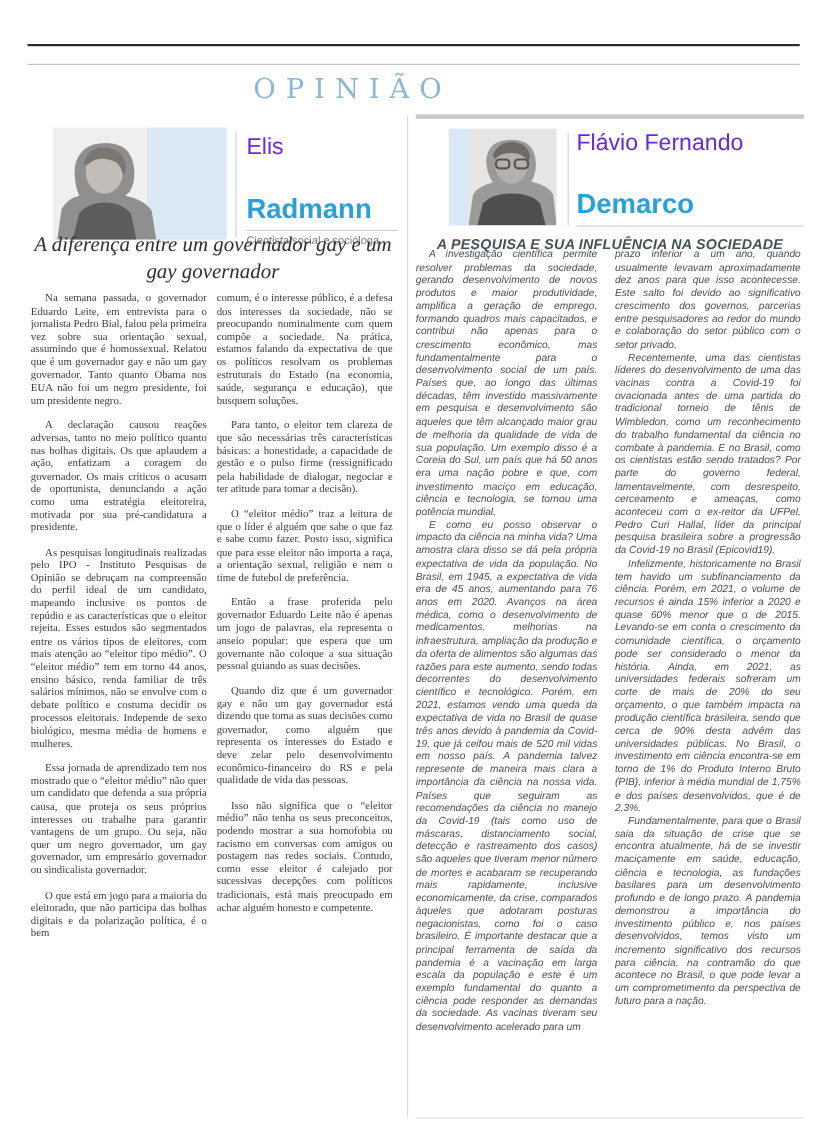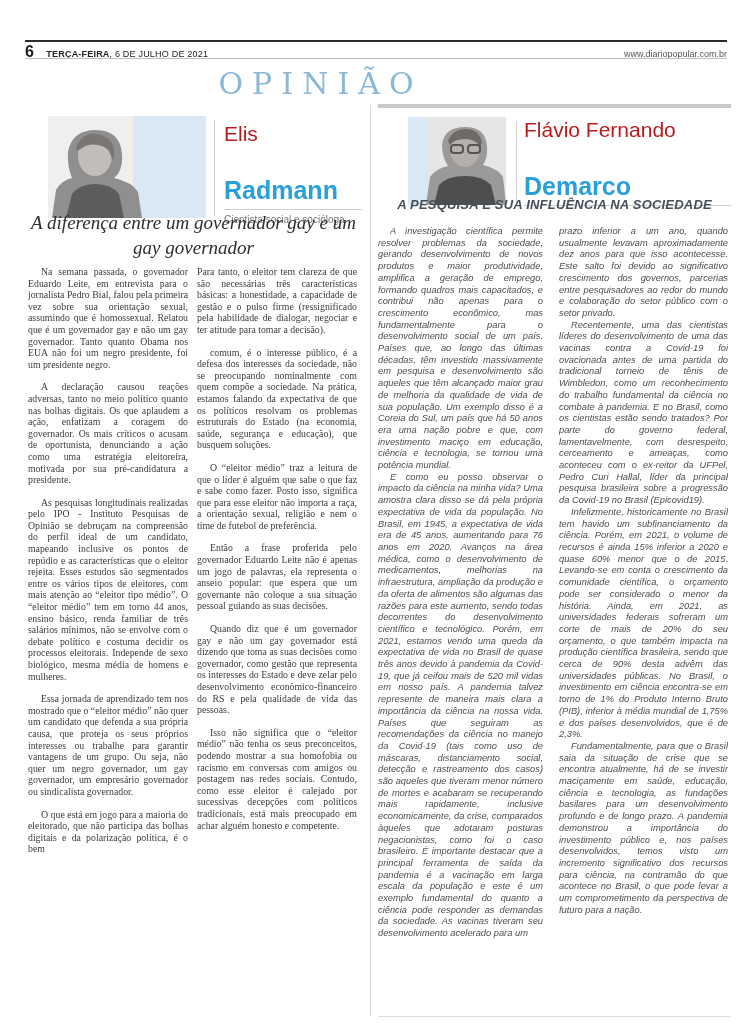--- a/index.html
+++ b/index.html
@@ -12,53 +12,53 @@
   .folio{position:absolute;left:25px;top:43px;width:702px;display:flex;justify-content:space-between;align-items:baseline;}
   .pageno{font-size:16px;font-weight:bold;color:#1c1c1c;margin-right:8px;}
   .date{font-size:9px;color:#222;letter-spacing:.2px;}
   .date b{font-weight:bold;}
   .site{font-size:9px;color:#555;}
   .foliorule{position:absolute;left:25px;top:58px;width:702px;height:1px;background:#bdbdbd;}
   
   .section{
     position:absolute;left:0;top:66px;width:632px;margin:0;text-align:center;
     font-family:"DejaVu Serif","Liberation Serif",serif;font-weight:normal;
-    font-size:30px;letter-spacing:9px;color:#8cb8d8;text-indent:9px;
+    font-size:25px;letter-spacing:9px;color:#8cb8d8;text-indent:9px;
   }
   
   .vdivider{position:absolute;left:370px;top:105px;width:1px;height:911px;background:#d9d9d9;}
   .art{position:absolute;top:104px;}
   .art-left{left:25px;width:337px;}
   .art-right{left:378px;width:353px;}
   .topbar{position:absolute;left:0;top:0;width:353px;height:4px;background:#c9c9c9;}
   
   .photo{position:absolute;overflow:hidden;}
   .photo-left{left:23px;top:12px;width:158px;height:102px;background:linear-gradient(to right,#f0efed 0 54%,#d9e8f4 54% 100%);}
   .photo-right{left:30px;top:13px;width:98px;height:88px;background:linear-gradient(to right,#d9e8f4 0 20%,#e7e6e4 20% 100%);}
   .photo svg{position:absolute;bottom:0;}
   .photo-left svg{left:0;}
   .photo-right svg{right:0;}
   .vsep{position:absolute;width:1px;background:#cfcfcf;}
   .vsep-left{left:189px;top:16px;height:96px;}
   .vsep-right{left:138px;top:17px;height:84px;}
   .namecard{position:absolute;}
   .namecard-left{left:199px;top:18px;width:138px;}
   .namecard-right{left:146px;top:14px;width:207px;}
-  .fname{font-size:21px;font-weight:normal;color:#b91c1c;line-height:23px;}
+  .fname{font-size:21px;font-weight:normal;color:#6d28d9;line-height:23px;}
   .lname{font-size:25px;font-weight:bold;color:#2aa0d8;line-height:27px;margin-top:32px;}
   .namerule{height:1px;background:#cfcfcf;margin:5px 0 4px;}
   .role{font-size:10px;color:#767676;}
   
   .headline-left{
     position:absolute;left:0;top:106px;width:337px;margin:0;text-align:center;
     font-family:"Liberation Serif",serif;font-style:italic;font-weight:normal;
     font-size:19px;line-height:25px;color:#2e2e2e;
   }
   .headline-right{
-    position:absolute;left:0;top:93px;width:353px;margin:0;text-align:center;
+    position:absolute;left:0;top:110px;width:353px;margin:0;text-align:center;
     font-style:italic;font-weight:bold;font-size:13px;letter-spacing:.2px;color:#454f59;
   }
   
   .body{position:absolute;display:flex;}
   .body-left{left:3px;top:162px;gap:9px;}
   .body-left .col{width:160px;height:746px;overflow:hidden;
     font-family:"Liberation Serif",serif;font-size:9.8px;line-height:11.6px;
     text-align:justify;color:#3a3a3a;}
   .body-left .col p{margin:0 0 11px;text-indent:13px;}
   .body-right{left:0;top:122px;gap:16px;}
@@ -71,27 +71,20 @@
   .col-cont p:first-child{text-indent:0;}
   .botrule{position:absolute;left:0;top:912px;width:353px;height:1px;background:#dcdcdc;}
 </style>
 </head>
 <body>
 
 <div class="page">
 
   <div class="toprule"></div>
 
-  <header class="folio">
-    <div>
-      <span class="pageno">6</span>
-      <span class="date"><b>TERÇA-FEIRA</b><span>, 6 DE JULHO DE 2021</span></span>
-    </div>
-    <div class="site">www.diariopopular.com.br</div>
-  </header>
 
   <div class="foliorule"></div>
 
   <h1 class="section">OPINIÃO</h1>
 
   <div class="vdivider"></div>
 
   <section class="art art-left">
 
     <div class="photo photo-left">
@@ -114,25 +107,25 @@
 
     <div class="body body-left">
       <div class="col">
           <p>Na semana passada, o governador Eduardo Leite, em entrevista para o jornalista Pedro Bial, falou pela primeira vez sobre sua orientação sexual, assumindo que é homossexual. Relatou que é um governador gay e não um gay governador. Tanto quanto Obama nos EUA não foi um negro presidente, foi um presidente negro.</p>
           <p>A declaração causou reações adversas, tanto no meio político quanto nas bolhas digitais. Os que aplaudem a ação, enfatizam a coragem do governador. Os mais críticos o acusam de oportunista, denunciando a ação como uma estratégia eleitoreira, motivada por sua pré-candidatura a presidente.</p>
           <p>As pesquisas longitudinais realizadas pelo IPO - Instituto Pesquisas de Opinião se debruçam na compreensão do perfil ideal de um candidato, mapeando inclusive os pontos de repúdio e as características que o eleitor rejeita. Esses estudos são segmentados entre os vários tipos de eleitores, com mais atenção ao “eleitor tipo médio”. O “eleitor médio” tem em torno 44 anos, ensino básico, renda familiar de três salários mínimos, não se envolve com o debate político e costuma decidir os processos eleitorais. Independe de sexo biológico, mesma média de homens e mulheres.</p>
           <p>Essa jornada de aprendizado tem nos mostrado que o “eleitor médio” não quer um candidato que defenda a sua própria causa, que proteja os seus próprios interesses ou trabalhe para garantir vantagens de um grupo. Ou seja, não quer um negro governador, um gay governador, um empresário governador ou sindicalista governador.</p>
           <p>O que está em jogo para a maioria do eleitorado, que não participa das bolhas digitais e da polarização política, é o bem</p>
         </div>
       <div class="col col-cont">
+          <p>comum, é o interesse público, é a defesa dos interesses da sociedade, não se preocupando nominalmente com quem compõe a sociedade. Na prática, estamos falando da expectativa de que os políticos resolvam os problemas estruturais do Estado (na economia, saúde, segurança e educação), que busquem soluções.</p>
           <p>Para tanto, o eleitor tem clareza de que são necessárias três características básicas: a honestidade, a capacidade de gestão e o pulso firme (ressignificado pela habilidade de dialogar, negociar e ter atitude para tomar a decisão).</p>
-          <p>comum, é o interesse público, é a defesa dos interesses da sociedade, não se preocupando nominalmente com quem compõe a sociedade. Na prática, estamos falando da expectativa de que os políticos resolvam os problemas estruturais do Estado (na economia, saúde, segurança e educação), que busquem soluções.</p>
           <p>O “eleitor médio” traz a leitura de que o líder é alguém que sabe o que faz e sabe como fazer. Posto isso, significa que para esse eleitor não importa a raça, a orientação sexual, religião e nem o time de futebol de preferência.</p>
           <p>Então a frase proferida pelo governador Eduardo Leite não é apenas um jogo de palavras, ela representa o anseio popular: que espera que um governante não coloque a sua situação pessoal guiando as suas decisões.</p>
-          <p>Quando diz que é um governador gay e não um gay governador está dizendo que toma as suas decisões como governador, como gestão que representa os interesses do Estado e deve zelar pelo desenvolvimento econômico-financeiro do RS e pela qualidade de vida das pessoas.</p>
+          <p>Quando diz que é um governador gay e não um gay governador está dizendo que toma as suas decisões como governador, como alguém que representa os interesses do Estado e deve zelar pelo desenvolvimento econômico-financeiro do RS e pela qualidade de vida das pessoas.</p>
           <p>Isso não significa que o “eleitor médio” não tenha os seus preconceitos, podendo mostrar a sua homofobia ou racismo em conversas com amigos ou postagem nas redes sociais. Contudo, como esse eleitor é calejado por sucessivas decepções com políticos tradicionais, está mais preocupado em achar alguém honesto e competente.</p>
         </div>
     </div>
   </section>
 
   <section class="art art-right">
 
     <div class="topbar"></div>
 
     <div class="photo photo-right">

